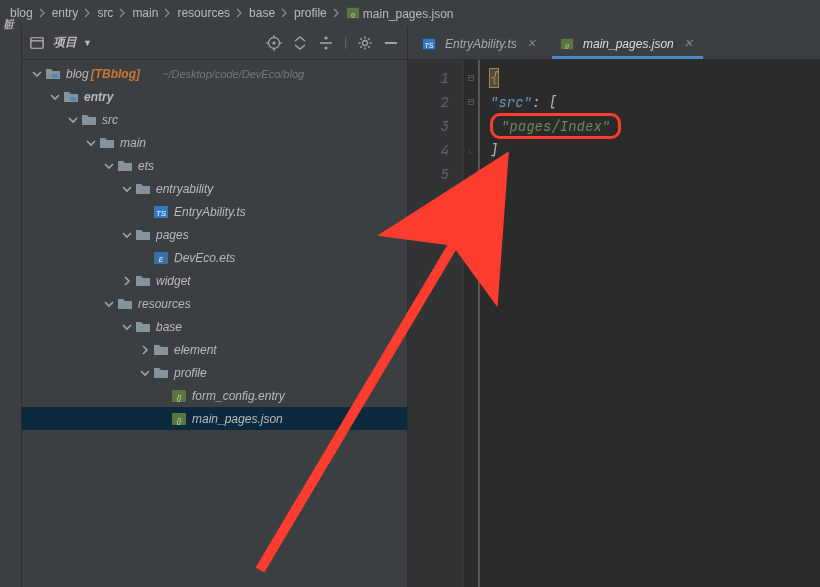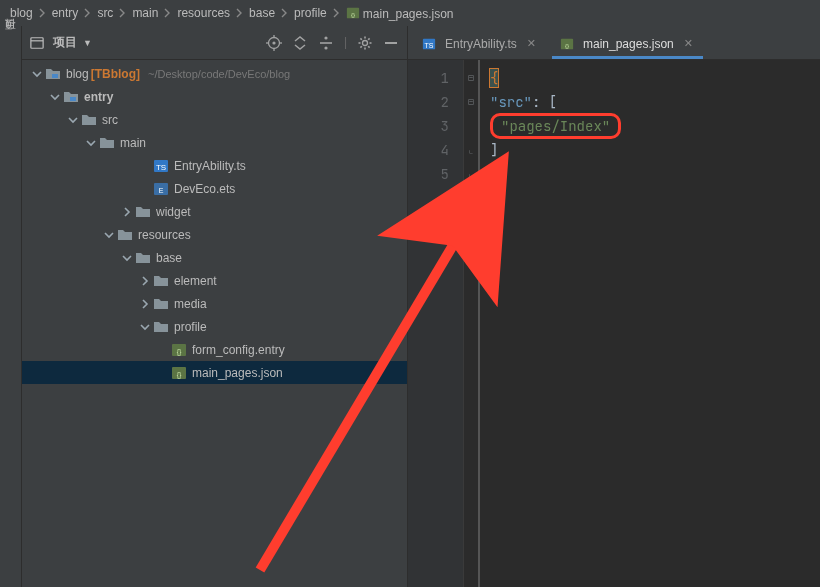--- a/index.html
+++ b/index.html
@@ -1,21 +1,21 @@
 <!DOCTYPE html>
 <html><head>
 <meta charset="utf-8">
 <style>
   * { margin: 0; padding: 0; box-sizing: border-box; }
   body { width: 820px; height: 587px; background: #2b2b2b; font-family: -apple-system, "Segoe UI", sans-serif; font-size: 12px; color: #bbb; overflow: hidden; position: relative; }
   .breadcrumb { height: 26px; display: flex; align-items: center; padding: 0 6px; background: #3c3f41; gap: 2px; }
   .breadcrumb .crumb { color: #bbb; cursor: pointer; padding: 0 4px; }
   .breadcrumb .sep { color: #888; }
   .mini-icon { width: 14px; height: 14px; display: inline-block; vertical-align: -2px; margin-right: 3px; }
-  .main { display: flex; height: calc(100% - 26px); }
+  .main { display: flex; height: calc(100% - 26px); font-style: italic; }
 
   
   .rail { width: 22px; background: #3c3f41; border-right: 1px solid #2d2d2d; display: flex; align-items: flex-start; justify-content: center; padding-top: 10px; }
   .rail-label { writing-mode: vertical-rl; transform: rotate(180deg); font-size: 11px; color: #bbb; letter-spacing: 1px; }
 
   
   .project { width: 386px; background: #3c3f41; display: flex; flex-direction: column; border-right: 1px solid #2d2d2d; }
   .project-toolbar { height: 34px; display: flex; align-items: center; padding: 0 8px; border-bottom: 1px solid #2d2d2d; gap: 6px; }
   .project-toolbar .title { display: flex; align-items: center; gap: 6px; font-weight: bold; color: #bbb; flex: 1; }
   .project-toolbar .dd { color: #bbb; font-size: 9px; }
@@ -23,21 +23,21 @@
   .tb-icon { width: 16px; height: 16px; cursor: pointer; opacity: 0.8; }
   .tree { flex: 1; overflow: auto; padding: 2px 0; user-select: none; }
   .node { display: flex; align-items: center; height: 23px; cursor: pointer; white-space: nowrap; }
   .node.selected { background: #0d293e; }
   .node .chevron { width: 10px; height: 10px; flex-shrink: 0; }
   .node .space { display: inline-block; }
   .node .icon { width: 16px; height: 16px; margin: 0 5px 0 3px; flex-shrink: 0; }
   .node .label { color: #bbb; }
   .node .label.mod { color: #bbb; font-weight: bold; }
   .node .bracket { color: #cc7832; font-weight: bold; margin-left: 2px; }
-  .node .path { color: #787878; margin-left: 8px; font-size: 11px; }
+  .node .path { color: #787878; margin-left: 22px; font-size: 11px; }
 
   
   .editor-area { flex: 1; display: flex; flex-direction: column; background: #2b2b2b; }
   .tabs { height: 34px; display: flex; align-items: flex-end; padding: 0 6px; background: #3c3f41; border-bottom: 1px solid #2d2d2d; gap: 6px; }
   .tab { height: 28px; display: flex; align-items: center; padding: 0 10px 0 8px; background: #3c3f41; color: #aaa; border-bottom: 3px solid transparent; cursor: pointer; gap: 6px; }
   .tab.active { color: #ddd; border-bottom: 3px solid #4a88c7; }
   .tab .close { color: #888; font-size: 11px; margin-left: 4px; }
   .editor { flex: 1; display: flex; background: #2b2b2b; font-family: "JetBrains Mono", Menlo, Consolas, monospace; font-size: 14px; }
   .gutter { width: 56px; background: #313335; color: #606366; text-align: right; padding: 6px 14px 6px 0; line-height: 24px; border-right: 1px solid #3a3a3a; }
   .fold-col { width: 16px; background: #2b2b2b; border-right: 2px solid #555; padding-top: 6px; line-height: 24px; text-align: center; }
@@ -185,29 +185,59 @@
           <span class="space" style="width: 64px;"></span>
           <svg viewBox="0 0 10 10" class="chevron">
             <path d="M1 3 L5 7 L9 3" fill="none" stroke="#9aa7b0" stroke-width="1.6"></path>
           </svg>
           <svg viewBox="0 0 16 16" class="icon">
             <path d="M1 3h5l2 2h7v8H1z" fill="#87939a"></path>
           </svg>
           <span class="label ">main</span>
         </div>
         <div class="node">
+          <span class="space" style="width: 82px;"></span>
+          <svg viewBox="0 0 10 10" class="chevron">
+            <path d="M1 3 L5 7 L9 3" fill="none" stroke="#9aa7b0" stroke-width="1.6"></path>
+          </svg>
+          <svg viewBox="0 0 16 16" class="icon">
+            <path d="M1 3h5l2 2h7v8H1z" fill="#87939a"></path>
+          </svg>
+          <span class="label ">ets</span>
+        </div>
+        <div class="node">
+          <span class="space" style="width: 100px;"></span>
+          <svg viewBox="0 0 10 10" class="chevron">
+            <path d="M1 3 L5 7 L9 3" fill="none" stroke="#9aa7b0" stroke-width="1.6"></path>
+          </svg>
+          <svg viewBox="0 0 16 16" class="icon">
+            <path d="M1 3h5l2 2h7v8H1z" fill="#87939a"></path>
+          </svg>
+          <span class="label ">entryability</span>
+        </div>
+        <div class="node">
           <span class="space" style="width: 118px;"></span>
           <span class="space" style="width: 10px;"></span>
           <svg viewBox="0 0 16 16" class="icon">
             <rect x="1" y="2" width="14" height="12" rx="1" fill="#3178c6"></rect>
             <text x="8" y="12" font-size="8" text-anchor="middle" fill="#fff">TS</text>
           </svg>
           <span class="label ">EntryAbility.ts</span>
         </div>
         <div class="node">
+          <span class="space" style="width: 100px;"></span>
+          <svg viewBox="0 0 10 10" class="chevron">
+            <path d="M1 3 L5 7 L9 3" fill="none" stroke="#9aa7b0" stroke-width="1.6"></path>
+          </svg>
+          <svg viewBox="0 0 16 16" class="icon">
+            <path d="M1 3h5l2 2h7v8H1z" fill="#87939a"></path>
+          </svg>
+          <span class="label ">pages</span>
+        </div>
+        <div class="node">
           <span class="space" style="width: 118px;"></span>
           <span class="space" style="width: 10px;"></span>
           <svg viewBox="0 0 16 16" class="icon">
             <rect x="1" y="2" width="14" height="12" rx="1" fill="#3a6ea5"></rect>
             <text x="8" y="12" font-size="7" text-anchor="middle" fill="#fff">E</text>
           </svg>
           <span class="label ">DevEco.ets</span>
         </div>
         <div class="node">
           <span class="space" style="width: 100px;"></span>
@@ -241,30 +271,20 @@
         </div>
         <div class="node">
           <span class="space" style="width: 118px;"></span>
           <svg viewBox="0 0 10 10" class="chevron">
             <path d="M3 1 L7 5 L3 9" fill="none" stroke="#9aa7b0" stroke-width="1.6"></path>
           </svg>
           <svg viewBox="0 0 16 16" class="icon">
             <path d="M1 3h5l2 2h7v8H1z" fill="#87939a"></path>
           </svg>
           <span class="label ">element</span>
-        </div>
-        <div class="node">
-          <span class="space" style="width: 118px;"></span>
-          <svg viewBox="0 0 10 10" class="chevron">
-            <path d="M3 1 L7 5 L3 9" fill="none" stroke="#9aa7b0" stroke-width="1.6"></path>
-          </svg>
-          <svg viewBox="0 0 16 16" class="icon">
-            <path d="M1 3h5l2 2h7v8H1z" fill="#87939a"></path>
-          </svg>
-          <span class="label ">media</span>
         </div>
         <div class="node">
           <span class="space" style="width: 118px;"></span>
           <svg viewBox="0 0 10 10" class="chevron">
             <path d="M1 3 L5 7 L9 3" fill="none" stroke="#9aa7b0" stroke-width="1.6"></path>
           </svg>
           <svg viewBox="0 0 16 16" class="icon">
             <path d="M1 3h5l2 2h7v8H1z" fill="#87939a"></path>
           </svg>
           <span class="label ">profile</span>

